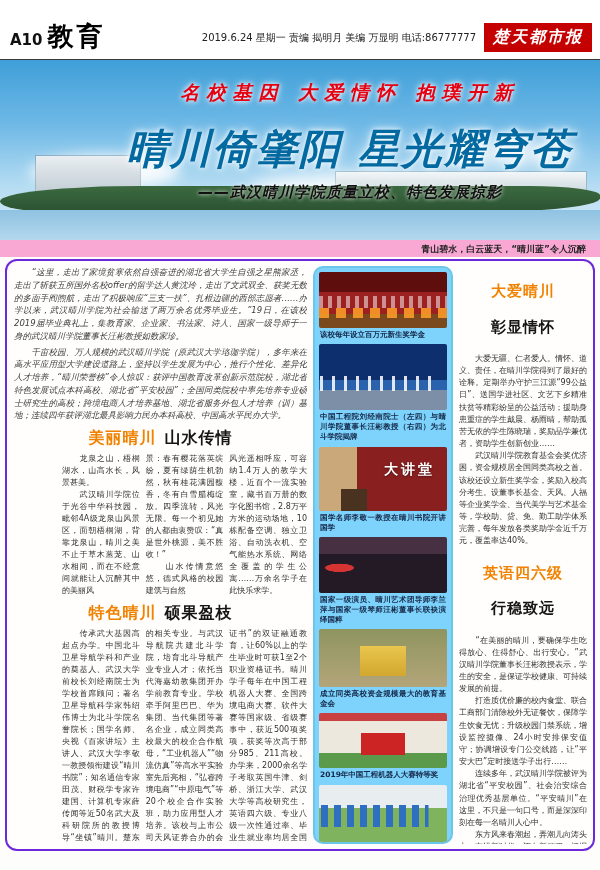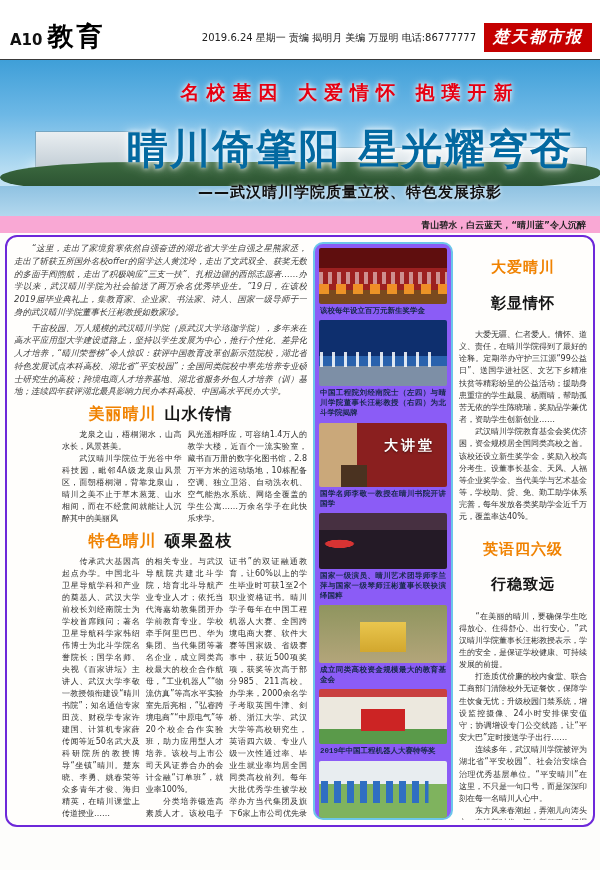--- a/index.html
+++ b/index.html
@@ -16,21 +16,21 @@
   .page-no{font-size:15px;font-weight:600;color:#111;}
   .section-name{font-size:26px;font-weight:800;letter-spacing:3px;color:#000;}
   .header-right{display:flex;align-items:center;gap:8px;padding-bottom:2px;}
   .dateline{font-size:10px;color:#222;white-space:nowrap;text-align:center;}
   .masthead{
     background:#c40000;color:#fff;font-family:"Liberation Serif","DejaVu Serif",serif;
     font-style:italic;font-weight:800;font-size:16px;letter-spacing:2px;
     padding:4px 9px;white-space:nowrap;
   }
   
-  .hero{position:relative;height:156px;overflow:hidden;}
+  .hero{position:relative;height:180px;overflow:hidden;font-style:italic;}
   .sky{position:absolute;inset:0;background:linear-gradient(180deg,#3f9fd8 0%,#6db8e6 35%,#b5dcf2 70%,#dceef8 100%);}
   .cloud{position:absolute;background:#fff;border-radius:50%;filter:blur(7px);opacity:.9;}
   .cloud.c1{left:30px;top:95px;width:150px;height:34px;}
   .cloud.c2{left:250px;top:112px;width:220px;height:30px;opacity:.75;}
   .cloud.c3{left:440px;top:80px;width:140px;height:26px;opacity:.65;}
   .building-left{position:absolute;left:36px;bottom:48px;width:104px;height:36px;background:linear-gradient(180deg,#e9eef1,#c3ced6);box-shadow:0 0 0 1px rgba(90,110,120,.35);}
   .building-right{position:absolute;right:14px;bottom:46px;width:250px;height:22px;background:linear-gradient(180deg,#f2f6f8,#c9d5dd);box-shadow:0 0 0 1px rgba(90,110,120,.3);}
   .treeline{position:absolute;left:0;right:0;bottom:28px;height:26px;background:linear-gradient(180deg,#3c6a40,#2b5231);border-radius:40% 20% 35% 15%/100% 60% 90% 70%;}
   .water{position:absolute;left:0;right:0;bottom:0;height:30px;background:linear-gradient(180deg,#8fc2e2,#b3d8ee);}
   .hero-text{position:absolute;left:108px;right:8px;top:20px;text-align:center;}
@@ -45,21 +45,21 @@
     gap:6px;overflow:hidden;background:#fffefc;
   }
   .left-col{overflow:hidden;padding-left:3px;}
   .intro-p{font-style:italic;font-size:8.5px;line-height:1.5;color:#3d3d3d;text-align:justify;margin:0 0 3px;white-space:pre-line;}
   .section-heading{text-align:center;font-size:16px;font-weight:800;margin:6px 0 4px;letter-spacing:1px;}
   .accent{color:#f08200;}
   .rest{color:#151515;margin-left:8px;}
   .cols3{display:flex;gap:6px;margin-left:48px;}
   .tcol{flex:1;font-size:8px;line-height:1.5;text-align:justify;color:#303030;white-space:pre-line;}
   
-  .photo-panel{border:2px solid #6cc6ea;background:#8b5cf6;border-radius:10px;padding:4px;overflow:hidden;font-family:Liberation Mono, monospace;}
+  .photo-panel{border:2px solid #6cc6ea;background:#7dd3fc;border-radius:10px;padding:4px;overflow:hidden;}
   .photo{position:relative;border-radius:2px;margin-bottom:2px;overflow:hidden;}
   .pcaption{font-size:7.5px;font-weight:700;color:#16294a;line-height:1.35;margin:1px 1px 4px;text-align:justify;}
   .ph1{height:56px;background:
     repeating-linear-gradient(90deg,rgba(255,160,40,.85) 0 10px,transparent 10px 17px) 0 78%/100% 10px no-repeat,
     repeating-linear-gradient(90deg,rgba(255,255,255,.5) 0 4px,transparent 4px 9px) 0 55%/100% 12px no-repeat,
     linear-gradient(180deg,#5f0e0e 0 35%,#9c2020 35% 75%,#7a4a1e 75% 100%);}
   .ph2{height:66px;background:
     repeating-linear-gradient(90deg,rgba(255,255,255,.85) 0 3px,transparent 3px 12px) 6% 62%/88% 15px no-repeat,
     linear-gradient(180deg,#0e2f6e 0 55%,#2a62ad 55% 70%,#7d8fa6 70% 100%);}
   .ph3{height:64px;background:linear-gradient(90deg,#caa87a 0 30%,#8a1f1f 30% 100%);}
@@ -120,20 +120,22 @@
   <div class="left-col">
     <p class="intro-p">　　“这里，走出了家境贫寒依然自强奋进的湖北省大学生自强之星熊家丞，走出了斩获五所国外名校offer的留学达人黄沈玲，走出了文武双全、获奖无数的多面手阎煦航，走出了积极响应“三支一扶”、扎根边疆的西部志愿者……办学以来，武汉晴川学院为社会输送了两万余名优秀毕业生。”19日，在该校2019届毕业典礼上，集教育家、企业家、书法家、诗人、国家一级导师于一身的武汉晴川学院董事长汪彬教授如数家珍。</p>
     <p class="intro-p">　　千亩校园、万人规模的武汉晴川学院（原武汉大学珞珈学院），多年来在高水平应用型大学建设道路上，坚持以学生发展为中心，推行个性化、差异化人才培养，“晴川荣誉榜”令人惊叹：获评中国教育改革创新示范院校，湖北省特色发展试点本科高校、湖北省“平安校园”；全国同类院校中率先培养专业硕士研究生的高校；跨境电商人才培养基地、湖北省服务外包人才培养（训）基地；连续四年获评湖北最具影响力民办本科高校、中国高水平民办大学。</p>
 
     <div class="section-heading">
       <span class="accent">美丽晴川</span><span class="rest">山水传情</span>
     </div>
     <div class="cols3">
       <div class="tcol">　　龙泉之山，梧桐湖水，山高水长，风景甚美。
 　　武汉晴川学院位于光谷中华科技园，毗邻4A级龙泉山风景区，面朝梧桐湖，背靠龙泉山，晴川之美不止于草木葱茏、山水相间，而在不经意间就能让人沉醉其中的美丽风</div>
+      <div class="tcol">景：春有樱花落英缤纷，夏有绿荫生机勃然，秋有桂花满园馥香，冬有白雪腊梅绽放。四季流转，风光无限。每一个初见她的人都由衷赞叹：“真是世外桃源，美不胜收！”
+　　山水传情意悠悠，德式风格的校园建筑与自然</div>
       <div class="tcol">风光遥相呼应，可容纳1.4万人的教学大楼，近百个一流实验室，藏书百万册的数字化图书馆，2.8万平方米的运动场地，10栋配备空调、独立卫浴、自动洗衣机、空气能热水系统、网络全覆盖的学生公寓……万余名学子在此快乐求学。</div>
     </div>
 
     <div class="section-heading">
       <span class="accent">特色晴川</span><span class="rest">硕果盈枝</span>
     </div>
     <div class="cols3">
       <div class="tcol">　　传承武大基因高起点办学。中国北斗卫星导航学科和产业的奠基人、武汉大学前校长刘经南院士为学校首席顾问；著名卫星导航科学家韩绍伟博士为北斗学院名誉院长；国学名师、央视《百家讲坛》主讲人、武汉大学李敬一教授领衔建设“晴川书院”；知名通信专家田茂、财税学专家许建国、计算机专家薛传闻等近50名武大及科研院所的教授博导“坐镇”晴川。楚东晓、李勇、姚春荣等众多青年才俊、海归精英，在晴川课堂上传道授业……
 　　校企融合打造专业特色。学校积极布局大数据、物联网、北斗导航、学前教育等新兴产业和民生急需</div>
       <div class="tcol">的相关专业。与武汉导航院共建北斗学院，培育北斗导航产业专业人才；依托当代海嘉幼教集团开办学前教育专业。学校牵手阿里巴巴、华为集团、当代集团等著名企业，成立同类高校最大的校企合作航母，“工业机器人”“物流仿真”等高水平实验室先后亮相，“弘睿跨境电商”“中原电气”等20个校企合作实验班，助力应用型人才培养。该校与上市公司天风证券合办的会计金融“订单班”，就业率100%。

